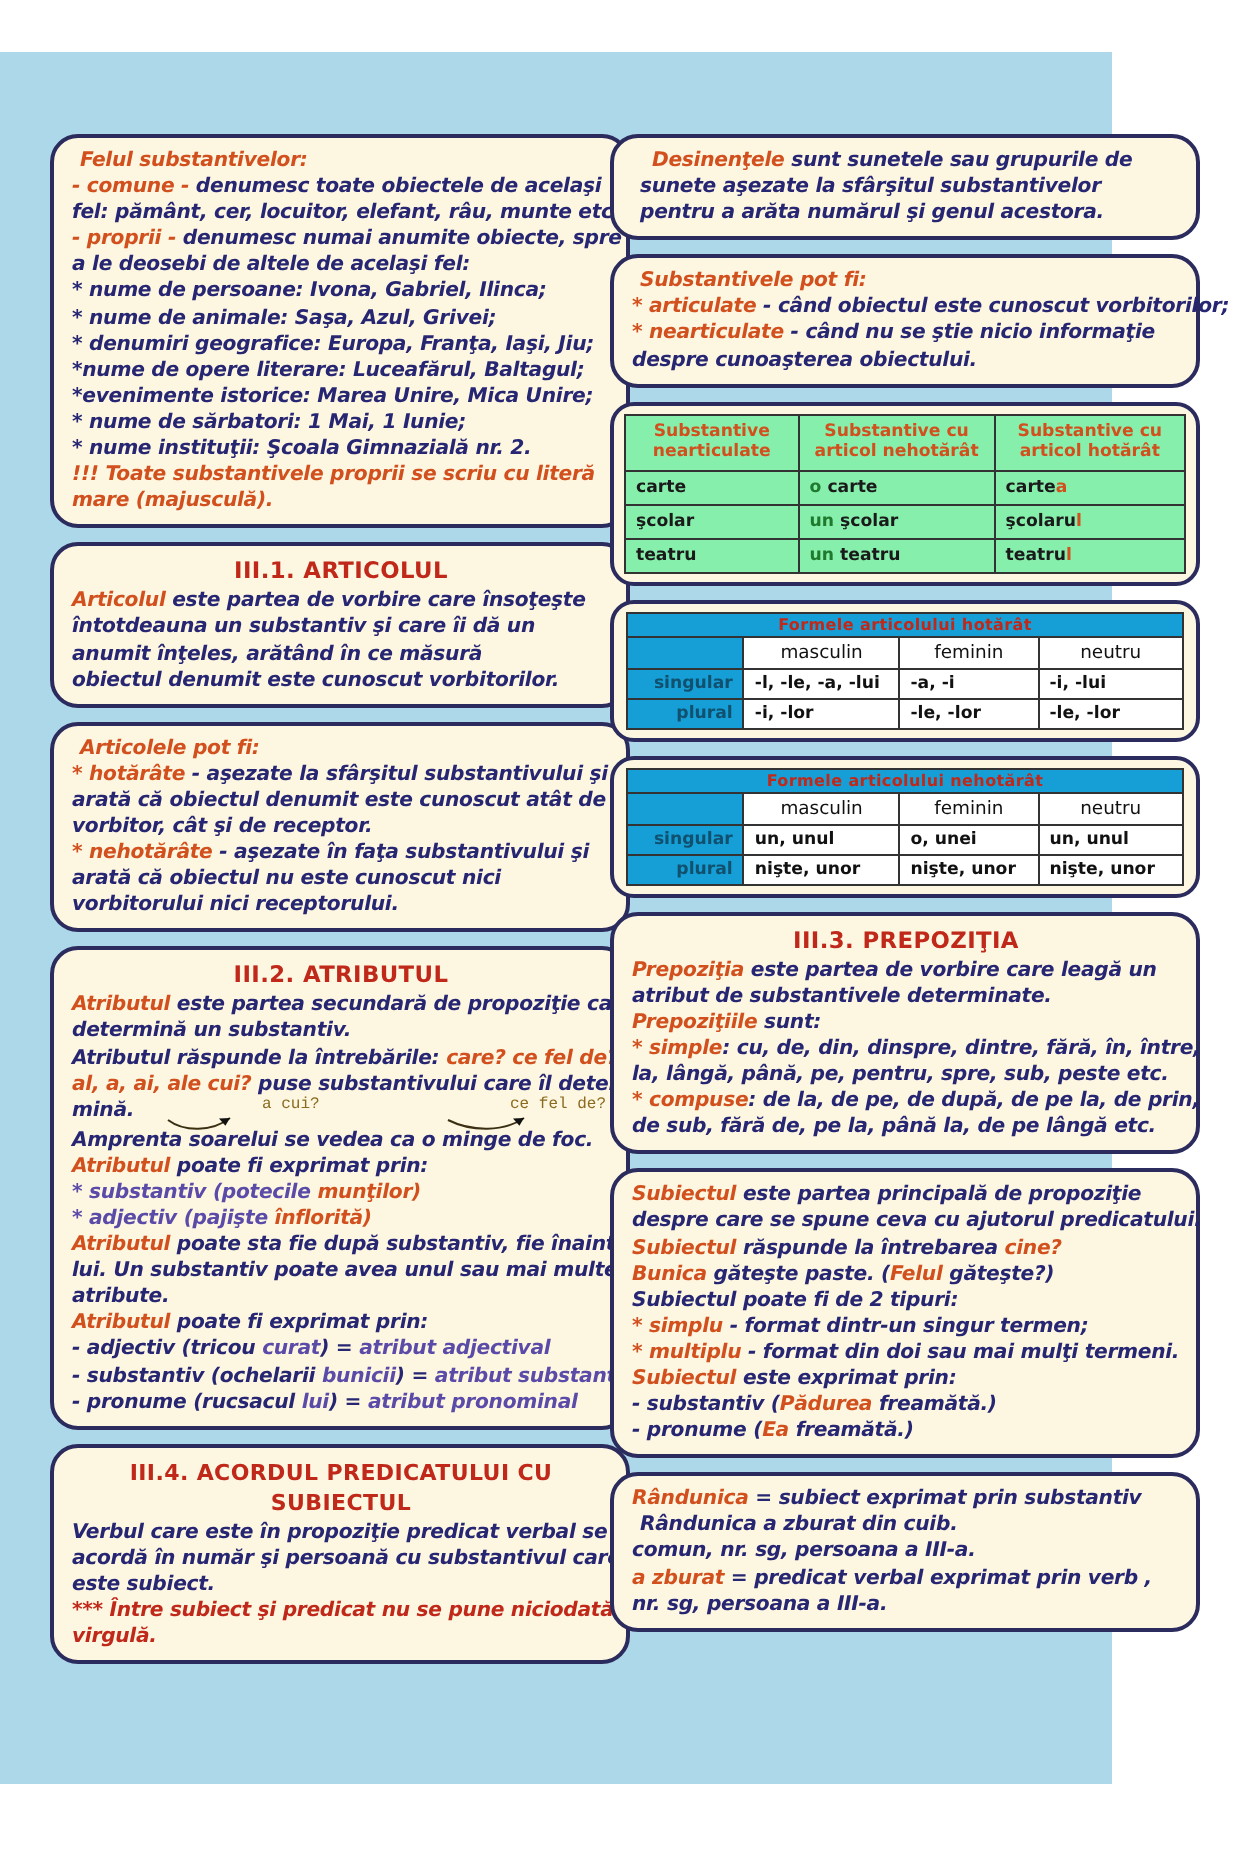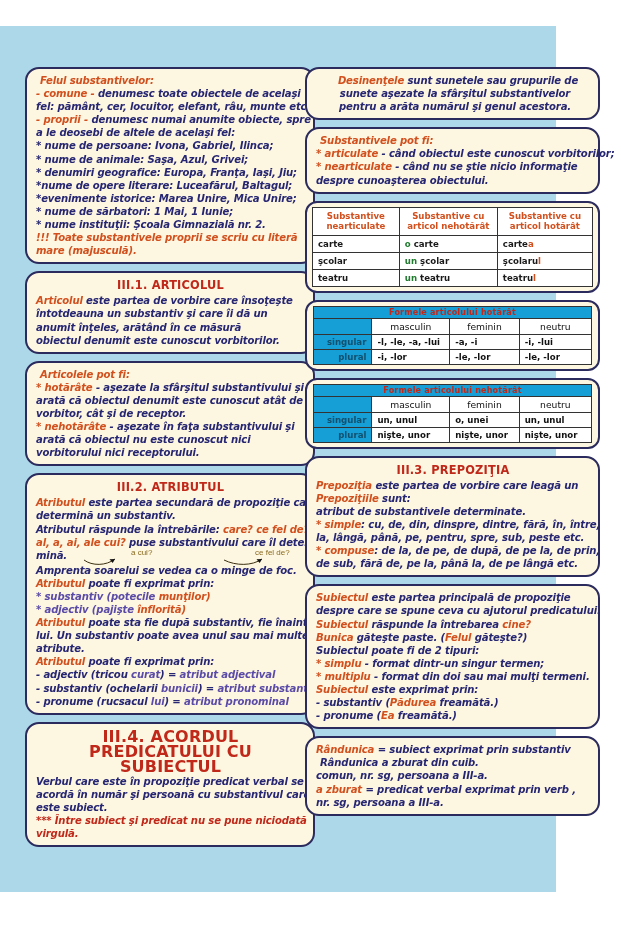--- a/index.html
+++ b/index.html
@@ -48,34 +48,34 @@
   .title {
     text-align:center;
     font-style:normal;
     font-weight:bold;
     font-size:11.4px;
     line-height:15px;
     color:#C0281A;
     letter-spacing:0.2px;
     margin-bottom:1px;
   }
-  .title.upr { font-size:16px; }
+  .title.upr { font-size:11px; }
 
   
   .tblbox {
     background:#FDF6E0;
     border:2.5px solid #2b2b5e;
     border-radius:12px;
     padding:4px 5px;
     margin-bottom:7px;
   }
   table.t1 {
     border-collapse:collapse;
     width:100%;
-    background:#ffffff;
+    background:#86efac;
     table-layout:fixed;
     padding-left:11px;
   }
   table.t1 td, table.t1 th {
     border:1px solid #333;
     font-family:"DejaVu Sans", sans-serif;
     font-size:8.6px;
     font-weight:bold;
     font-style:normal;
     padding:3px 5px;
@@ -123,21 +123,21 @@
     padding:1px;
     margin-top:41px;
   }
   table.t2 .bluecell { background:#159FD6; color:#11506e; padding-left:4px;text-align:right; }
   table.t2 .ctr { text-align:center; color:#111; font-weight:normal; font-size:9.2px; }
 
   
   .arrowrow { position:relative; height:15px; }
   .anno {
     position:absolute;
-    font-family:Liberation Sans, sans-serif;
+    font-family:Liberation Mono, monospace;
     font-style:normal;
     font-weight:normal;
     font-size:8px;
     color:#8a6b1f;
     padding-left:45px;
   }
   .arrowsvg { position:absolute; left:0; top:0; }
 </style>
 </head>
 <body>
@@ -219,21 +219,21 @@
       <div class="ln">acordă în număr şi persoană cu substantivul care</div>
       <div class="ln">este subiect.</div>
       <div class="ln rd">*** Între subiect şi predicat nu se pune niciodată</div>
       <div class="ln rd">virgulă.</div>
     </div>
 
   </div>
 
   <div class="col colR">
 
-    <div class="box" style="margin-top:41px;text-align:center;">
+    <div class="box" style="margin-top:41px;">
       <div class="ln ind"><span class="or">Desinenţele</span><span> sunt sunetele sau grupurile de</span></div>
       <div class="ln ind2">sunete aşezate la sfârşitul substantivelor</div>
       <div class="ln ind2">pentru a arăta numărul şi genul acestora.</div>
     </div>
 
     <div class="box">
       <div class="ln ind2"><span class="or">Substantivele</span><span class="or"> pot fi:</span></div>
       <div class="ln"><span class="or">* articulate</span><span> - când obiectul este cunoscut vorbitorilor;</span></div>
       <div class="ln"><span class="or">* nearticulate</span><span> - când nu se ştie nicio informaţie</span></div>
       <div class="ln">despre cunoaşterea obiectului.</div>
@@ -335,22 +335,22 @@
           <td>nişte, unor</td>
           <td>nişte, unor</td>
         </tr>
       </tbody>
         </table>
     </div>
 
     <div class="box">
       <div class="title">III.3.  PREPOZIŢIA</div>
       <div class="ln"><span class="or">Prepoziţia</span><span> este partea de vorbire care leagă un</span></div>
+      <div class="ln">atribut de substantivele determinate.</div>
       <div class="ln"><span class="or">Prepoziţiile</span><span> sunt:</span></div>
-      <div class="ln">atribut de substantivele determinate.</div>
       <div class="ln"><span class="or">* simple</span><span>: cu, de, din, dinspre, dintre, fără, în, între,</span></div>
       <div class="ln">la, lângă, până, pe, pentru, spre, sub, peste etc.</div>
       <div class="ln"><span class="or">* compuse</span><span>: de la, de pe, de după, de pe la, de prin,</span></div>
       <div class="ln">de sub, fără de, pe la, până la, de pe lângă etc.</div>
     </div>
 
     <div class="box">
       <div class="ln"><span class="or">Subiectul</span><span> este partea principală de propoziţie</span></div>
       <div class="ln">despre care se spune ceva cu ajutorul predicatului.</div>
       <div class="ln"><span class="or">Subiectul</span><span> răspunde la întrebarea </span><span class="or">cine?</span></div>

